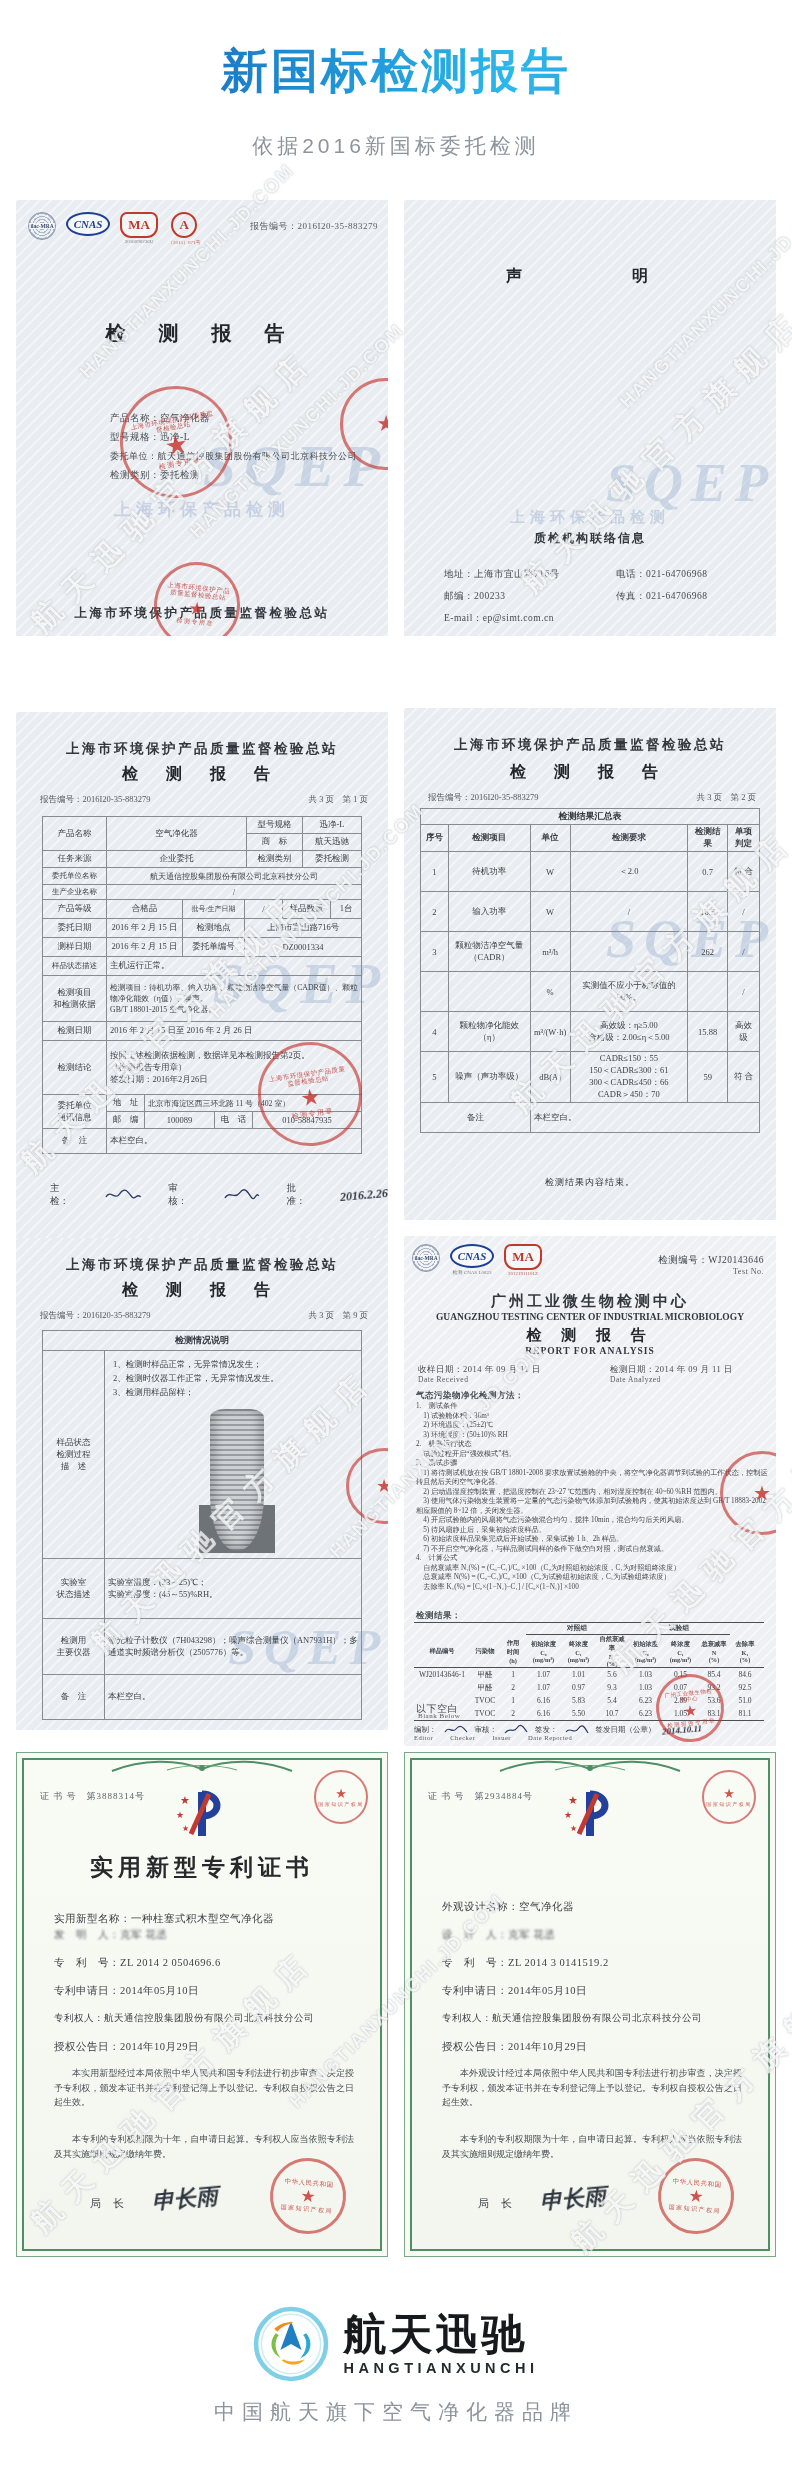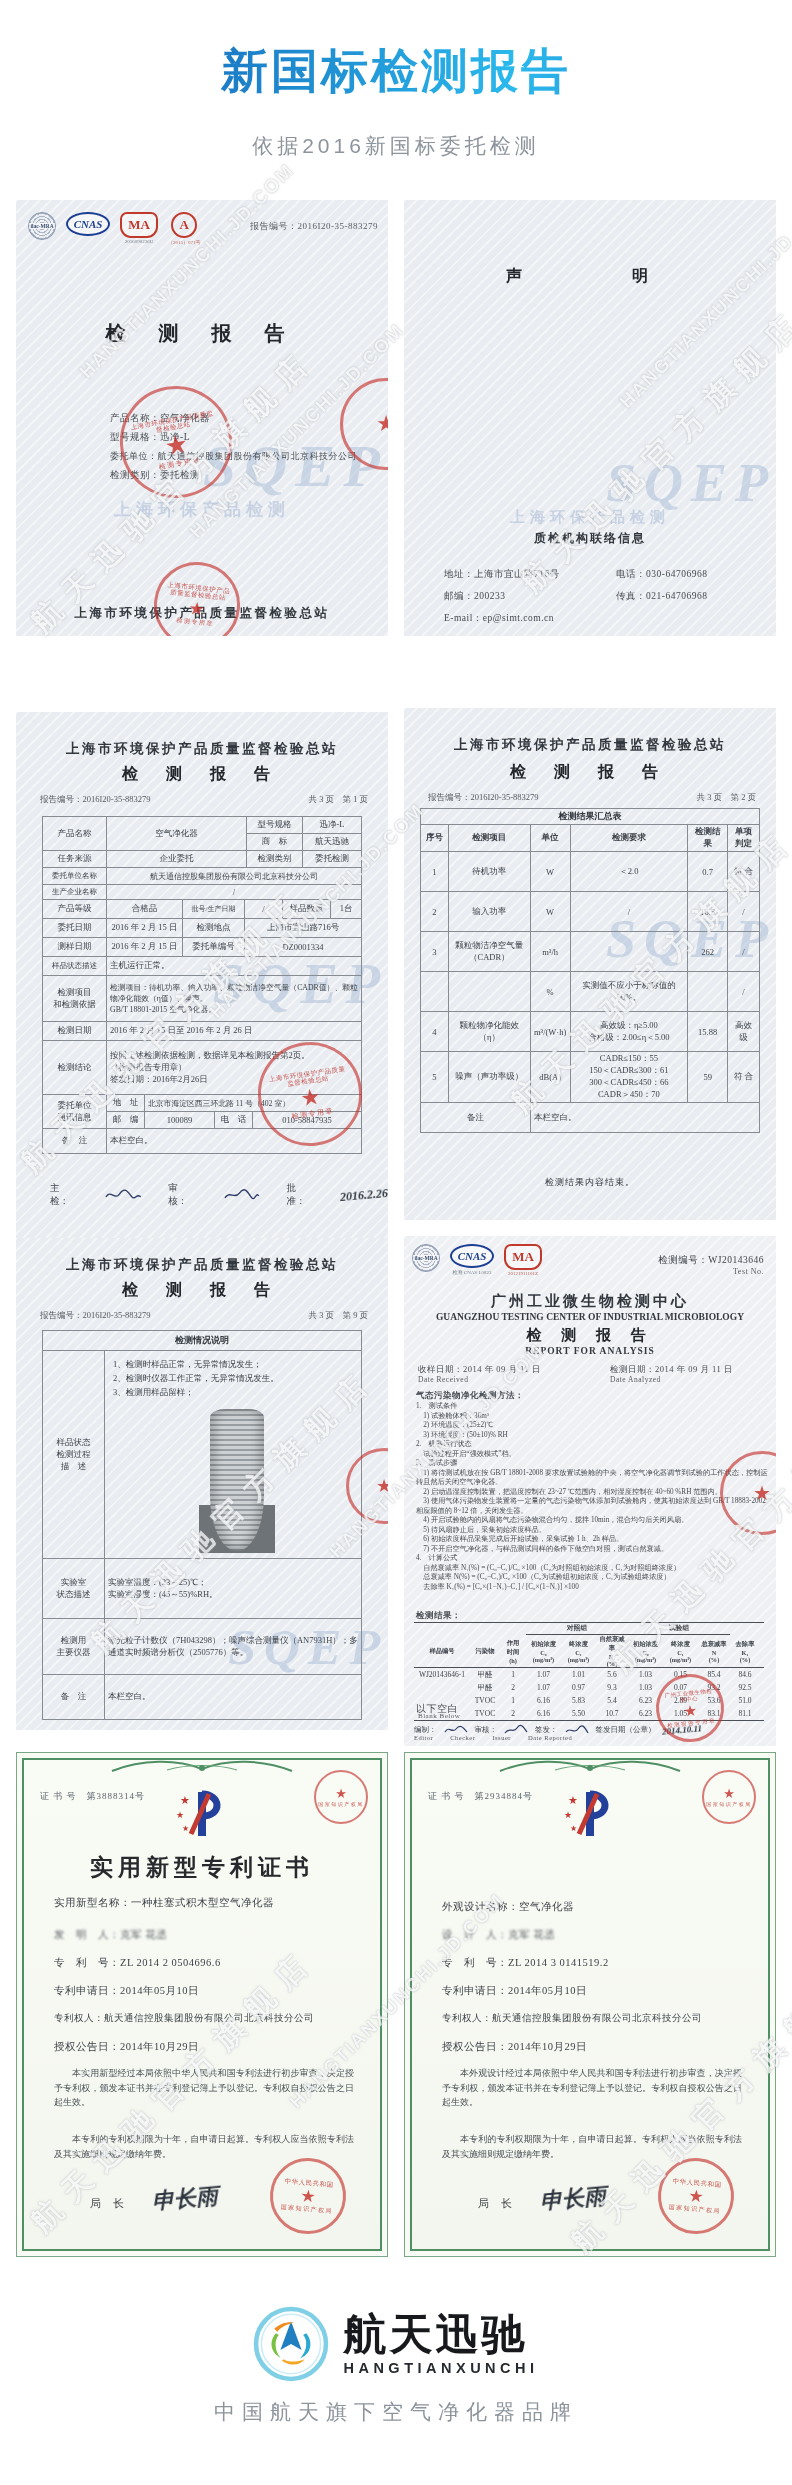--- a/index.html
+++ b/index.html
@@ -169,21 +169,21 @@
     </div>
     <div class="org" style="top:405px;font-size:12.5px">上海市环境保护产品质量监督检验总站</div>
   </div>
 
   <div class="paper" style="left:404px;top:200px;width:372px;height:436px">
     <div class="doc-title" style="top:66px;font-size:16px;letter-spacing:26px">声　　明</div>
     <div class="sqep" style="top:252px;font-size:54px">SQEP</div>
     <div class="sqep-sub" style="top:308px;font-size:15px">上海环保产品检测</div>
     <div class="org" style="top:330px;font-size:12px;letter-spacing:2px">质检机构联络信息</div>
     <div class="fline" style="left:40px;top:368px">地址：上海市宜山路716号</div>
-    <div class="fline" style="left:212px;top:368px">电话：030-64706968</div>
+    <div class="fline" style="left:212px;top:368px">电话：021-64706968</div>
     <div class="fline" style="left:40px;top:390px">邮编：200233</div>
     <div class="fline" style="left:212px;top:390px">传真：021-64706968</div>
     <div class="fline" style="left:40px;top:412px">E-mail：ep@simt.com.cn</div>
   </div>
 
   <div class="paper" style="left:16px;top:712px;width:372px;height:548px">
     <div class="org" style="top:28px">上海市环境保护产品质量监督检验总站</div>
     <div class="doc-title" style="top:52px">检  测  报  告</div>
     <div class="meta" style="top:82px">
       <span>报告编号：2016I20-35-883279</span>
@@ -619,21 +619,21 @@
         <path d="M16 50 L34 10" stroke="#c23a32" stroke-width="5"></path>
         <text x="5" y="20" font-size="11" fill="#c23a32">★</text>
         <text x="1" y="34" font-size="9" fill="#c23a32">★</text>
         <text x="7" y="47" font-size="8" fill="#c23a32">★</text>
       </svg>
       <div class="stamp" style="right:12px;top:10px;width:54px;height:54px;border-width:2px">
         <div class="star" style="font-size:13px">★</div>
         <div class="subt" style="font-size:5px">国家知识产权局</div>
       </div>
       <div class="cert-title">实用新型专利证书</div>
-      <div class="cert-line" style="top:136px">实用新型名称：一种柱塞式积木型空气净化器</div>
+      <div class="cert-line" style="top:152px">实用新型名称：一种柱塞式积木型空气净化器</div>
       <div class="cert-line blur1" style="top:168px">发　明　人：克军  花丞</div>
       <div class="cert-line" style="top:196px">专　利　号：ZL 2014 2 0504696.6</div>
       <div class="cert-line" style="top:224px">专利申请日：2014年05月10日</div>
       <div class="cert-line" style="top:252px;font-size:9.5px">专利权人：航天通信控股集团股份有限公司北京科技分公司</div>
       <div class="cert-line" style="top:280px">授权公告日：2014年10月29日</div>
       <div class="cert-body" style="top:306px">本实用新型经过本局依照中华人民共和国专利法进行初步审查，决定授予专利权，颁发本证书并在专利登记簿上予以登记。专利权自授权公告之日起生效。</div>
       <div class="cert-body" style="top:372px">本专利的专利权期限为十年，自申请日起算。专利权人应当依照专利法及其实施细则规定缴纳年费。</div>
       <div class="cert-line" style="top:436px;left:66px;font-size:11px">局　长</div>
       <div class="brush" style="position:absolute;top:424px;left:128px;font-size:22px">申长雨</div>
       <div class="stamp" style="left:246px;top:398px;width:76px;height:76px;transform:rotate(5deg)">

